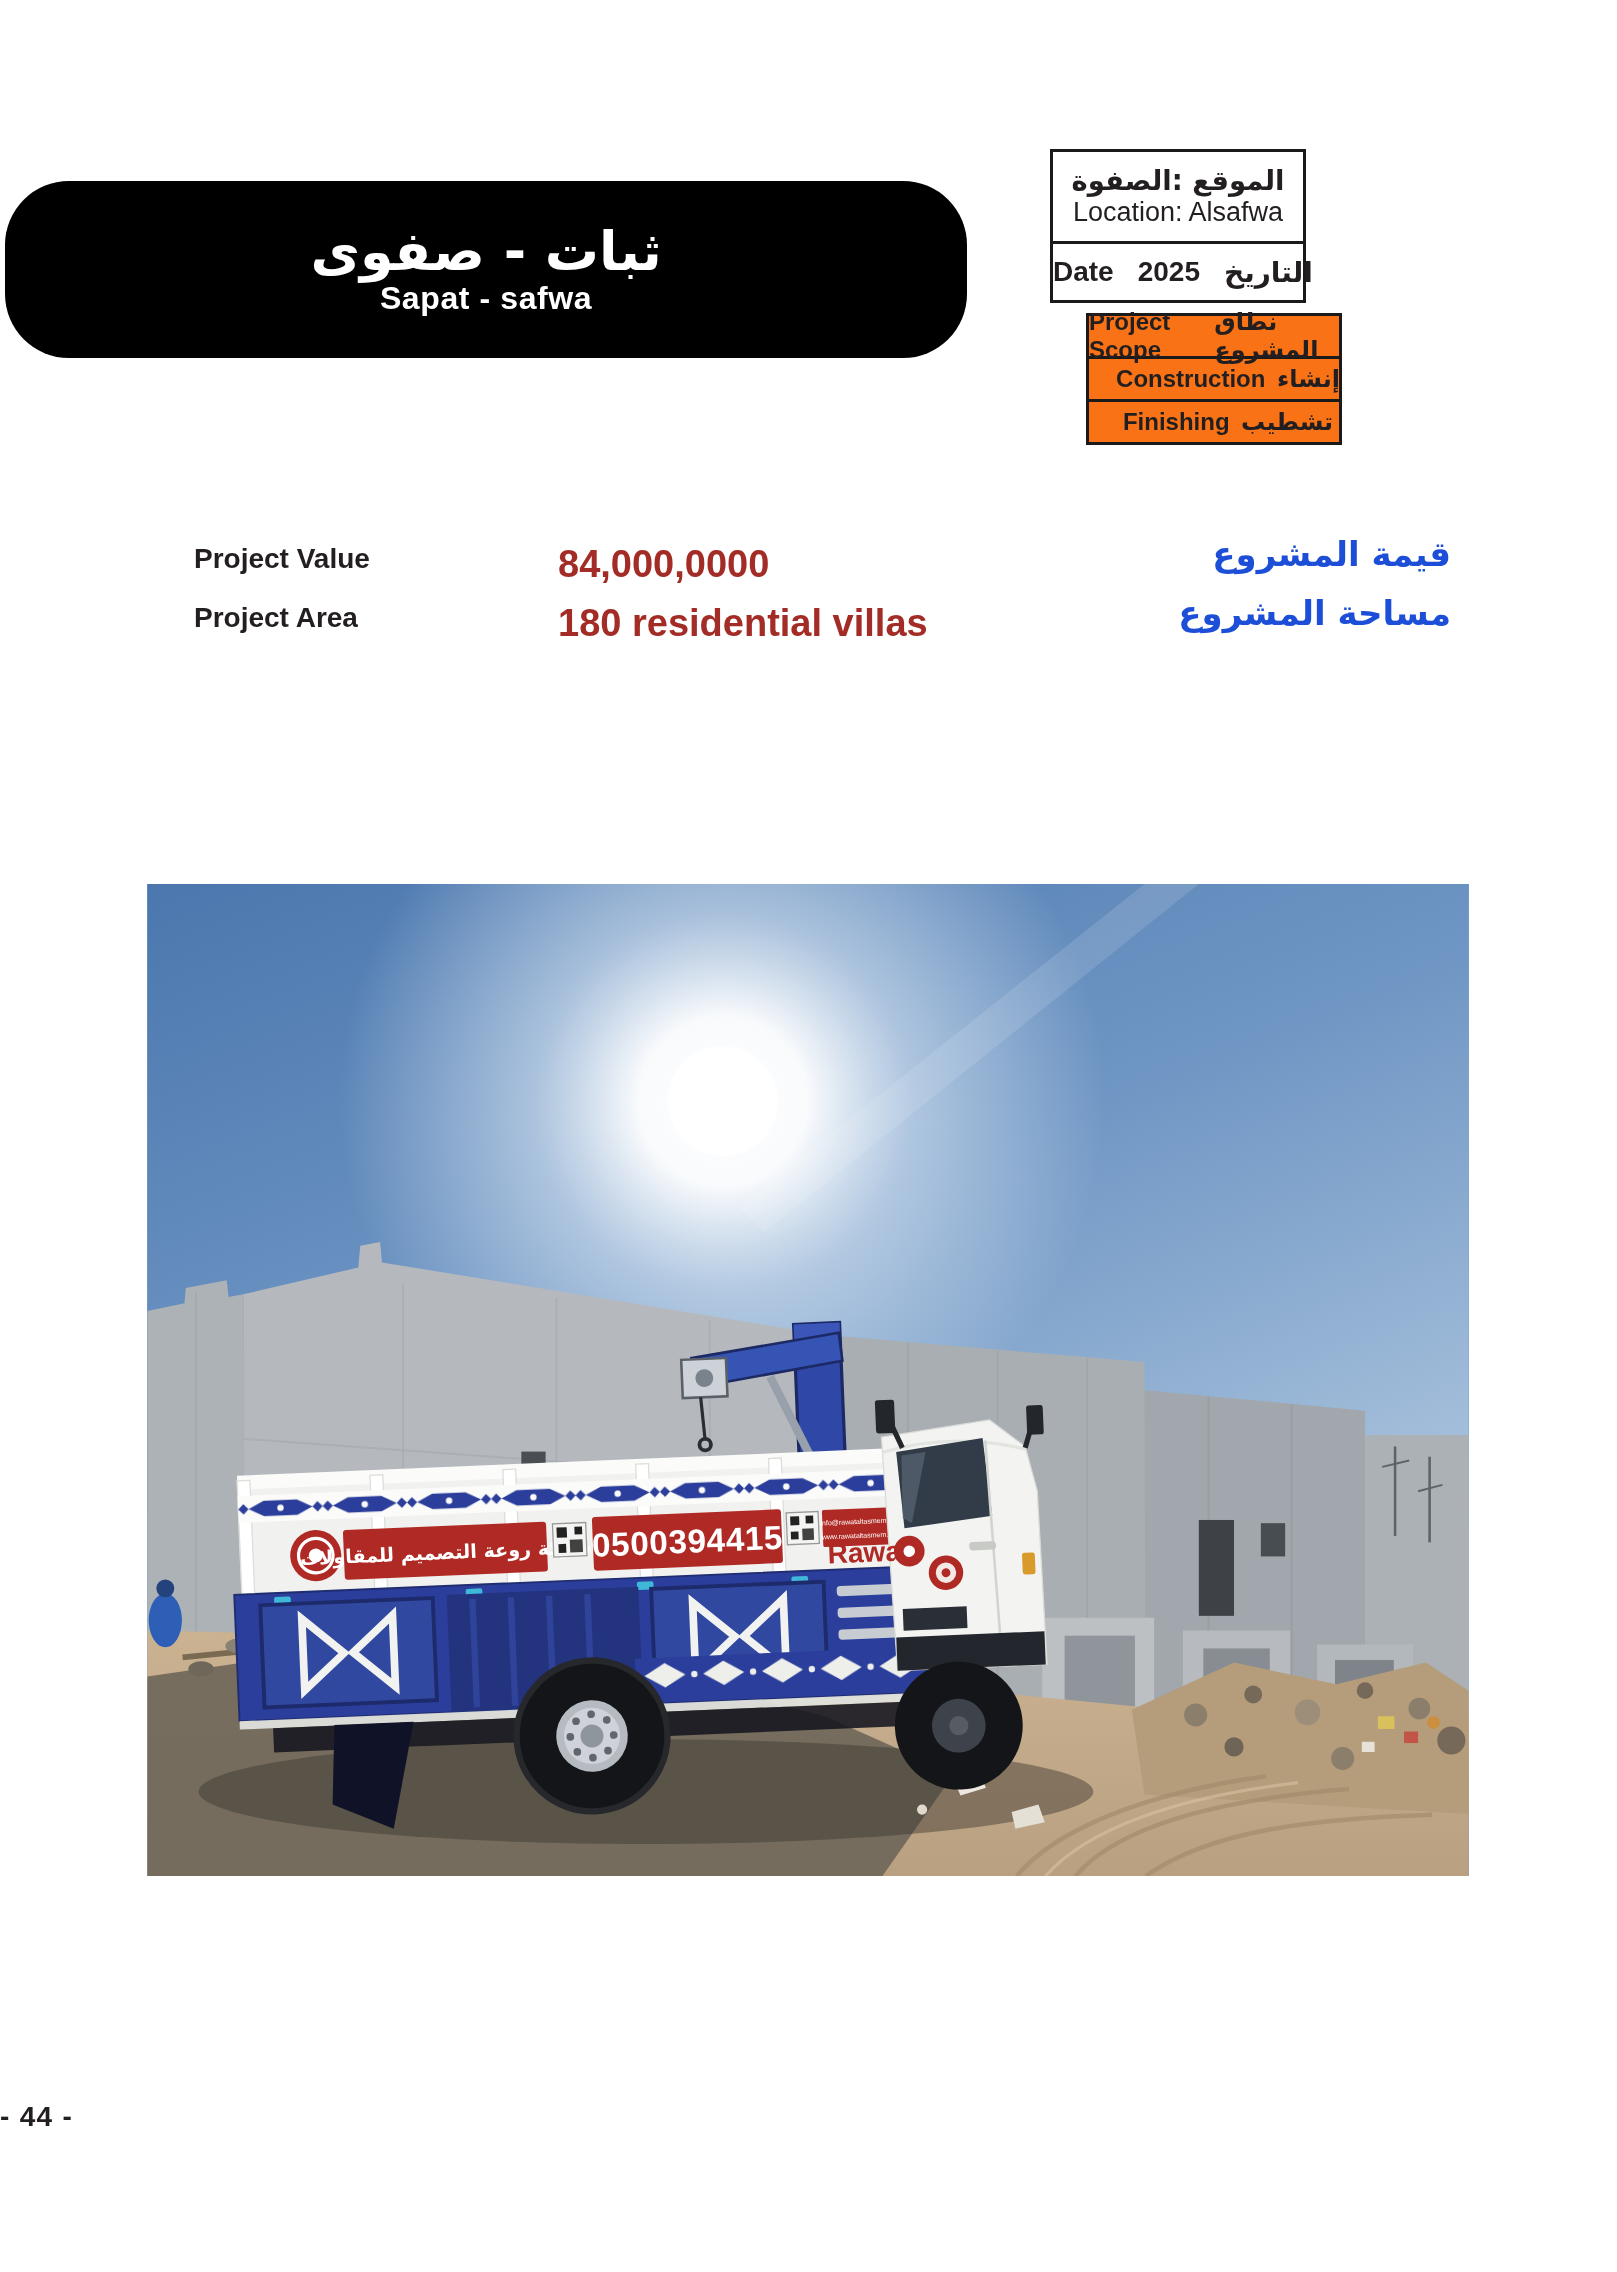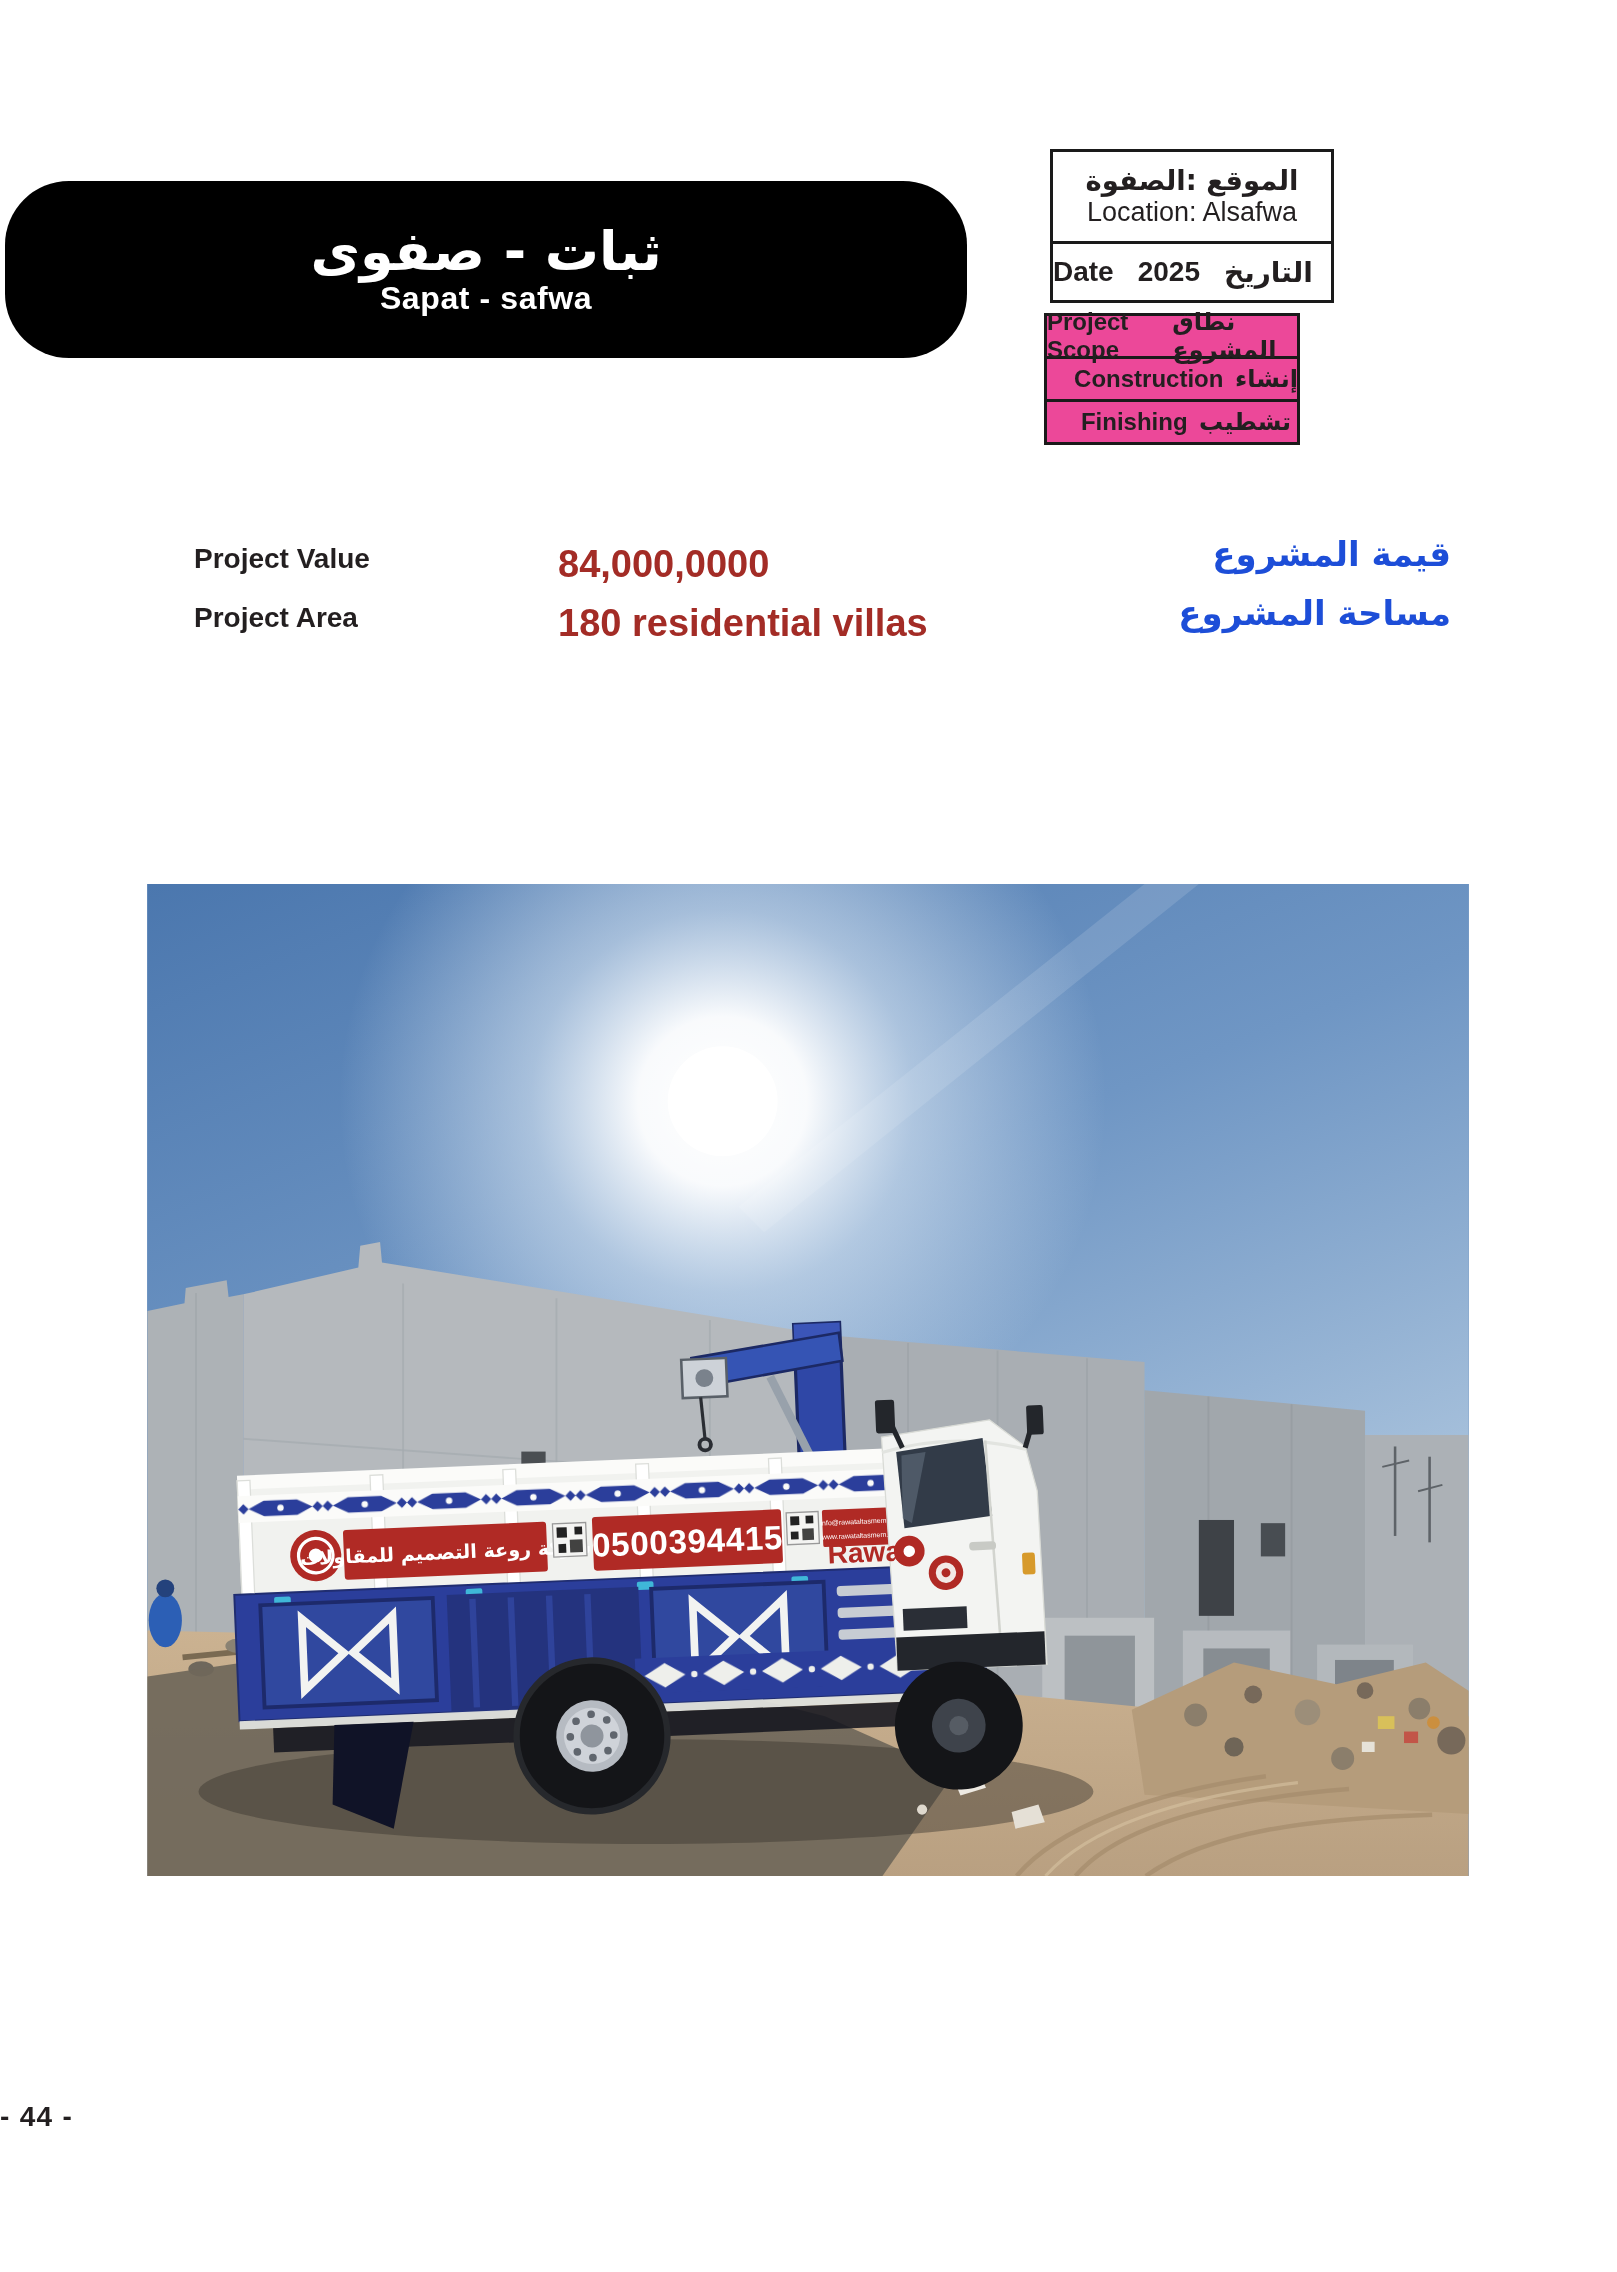--- a/index.html
+++ b/index.html
@@ -15,36 +15,36 @@
     position:absolute;left:5.1px;top:181px;width:962px;height:177px;
     background:#000000;border-radius:64px;
     display:flex;flex-direction:column;align-items:center;justify-content:center;
     gap:3.8px;
   }
   .badge .t-ar{font-size:54px;font-weight:700;color:#ffffff;line-height:1.0;direction:rtl;}
   .badge .t-en{font-size:32px;font-weight:700;color:#ffffff;letter-spacing:0.6px;line-height:1.0;}
 
   
   .info-box{
-    position:absolute;left:1050px;top:149px;width:284px;
+    position:absolute;left:1050px;top:149px;width:256px;
     border:3.2px solid #1a1a1a;background:#fff;box-sizing:border-box;
   }
   .info-box .row1{
     height:89px;display:flex;flex-direction:column;align-items:center;justify-content:center;gap:5.1px;
   }
   .info-box .row1 .l1{font-size:27.5px;font-weight:700;direction:rtl;line-height:1;}
   .info-box .row1 .l2{font-size:27px;font-weight:500;line-height:1;}
   .info-box .row2{
     height:56px;border-top:3.2px solid #1a1a1a;
     display:flex;align-items:center;justify-content:flex-start;gap:24px;
     font-size:28px;font-weight:600;
   }
   .scope-box{
-    position:absolute;left:1044px;top:313px;width:256px;
-    border:3.2px solid #1a1a1a;background:#ec4899;box-sizing:border-box;
+    position:absolute;left:1086px;top:313px;width:256px;
+    border:3.2px solid #1a1a1a;background:#f97316;box-sizing:border-box;
   }
   .scope-box .srow{
     height:40px;display:flex;align-items:center;justify-content:center;gap:11.5px;
     font-size:24px;font-weight:600;
   }
   .scope-box .srow + .srow{border-top:3.2px solid #1a1a1a;padding-left:28px;}
 
   
   .details span{position:absolute;line-height:1;white-space:nowrap;}
   .d-label{font-size:28px;font-weight:800;color:#231F20;}

